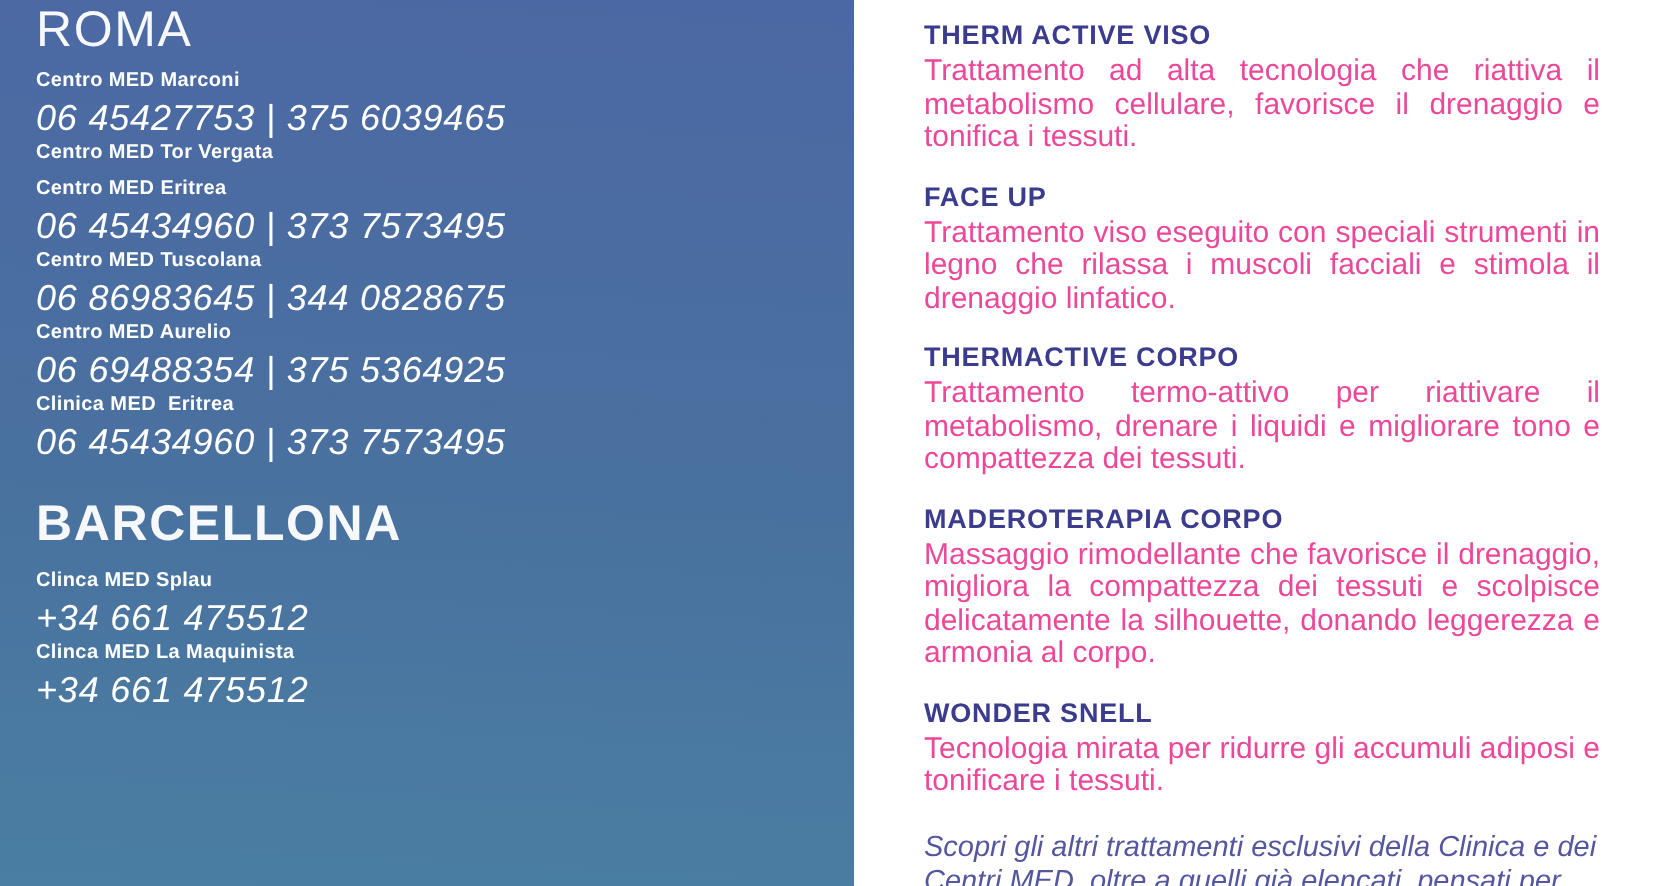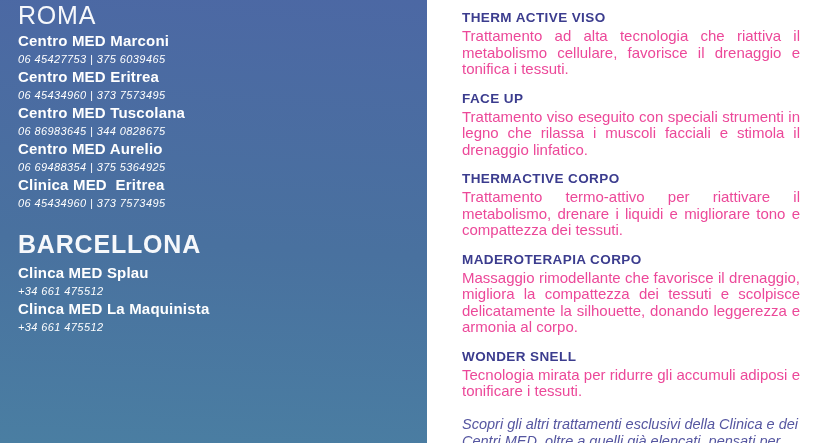--- a/index.html
+++ b/index.html
@@ -27,28 +27,28 @@
     margin: 0 0 2px 0;
     font-size: 25px;
     font-weight: 400;
     letter-spacing: 0.8px;
     line-height: 30px;
     color: #f6f8fb;
   }
   .city-section.second { margin-top: 17px; }
   .city-section.second .city-heading { margin-bottom: 5px; font-weight: bold; }
   .entry-name {
-    font-size: 15px;
+    font-size: 10px;
     font-weight: 700;
     line-height: 18px;
     letter-spacing: 0.2px;
     white-space: pre-wrap;
   }
   .entry-phone {
-    font-size: 11px;
+    font-size: 18px;
     font-style: italic;
     font-weight: 400;
     line-height: 18px;
     letter-spacing: 0.4px;
   }
 
   
   .right-panel {
     flex: 1;
     box-sizing: border-box;
@@ -87,20 +87,21 @@
   <aside class="left-panel">
 
     <section class="city-section">
       <h1 class="city-heading">ROMA</h1>
 
       <div class="entry">
         <div class="entry-name">Centro MED Marconi</div>
         <div class="entry-phone">06 45427753 | 375 6039465</div>
       </div>
       <div class="entry">
+        <div class="entry-name">Centro MED Tor Vergata</div>
       </div>
       <div class="entry">
         <div class="entry-name">Centro MED Eritrea</div>
         <div class="entry-phone">06 45434960 | 373 7573495</div>
       </div>
       <div class="entry">
         <div class="entry-name">Centro MED Tuscolana</div>
         <div class="entry-phone">06 86983645 | 344 0828675</div>
       </div>
       <div class="entry">

